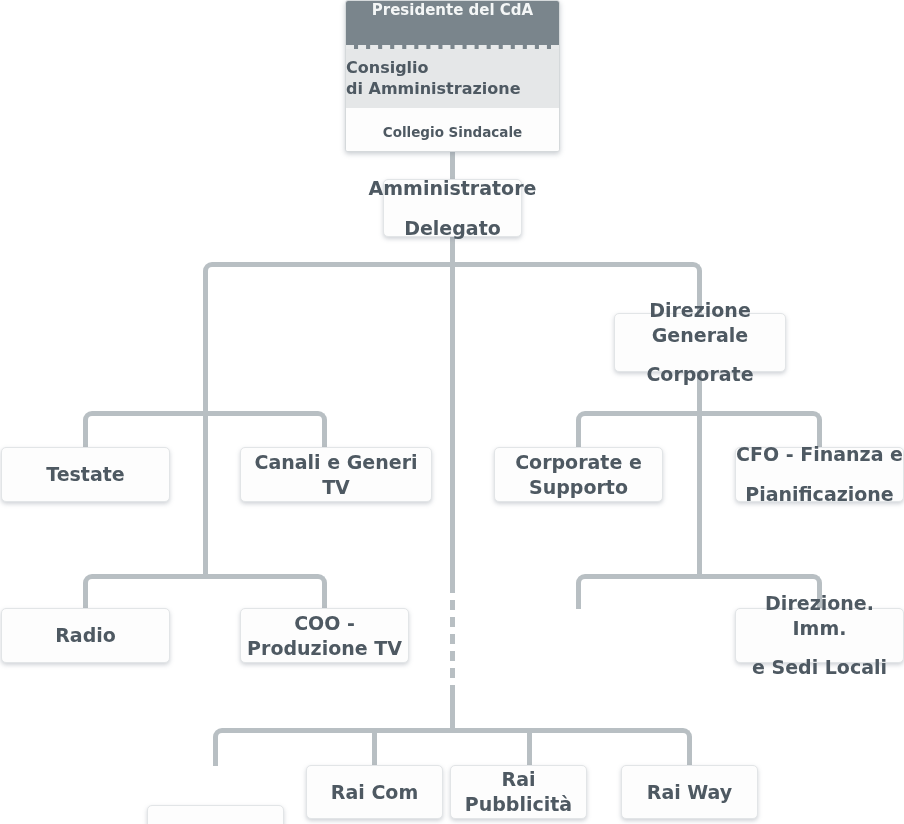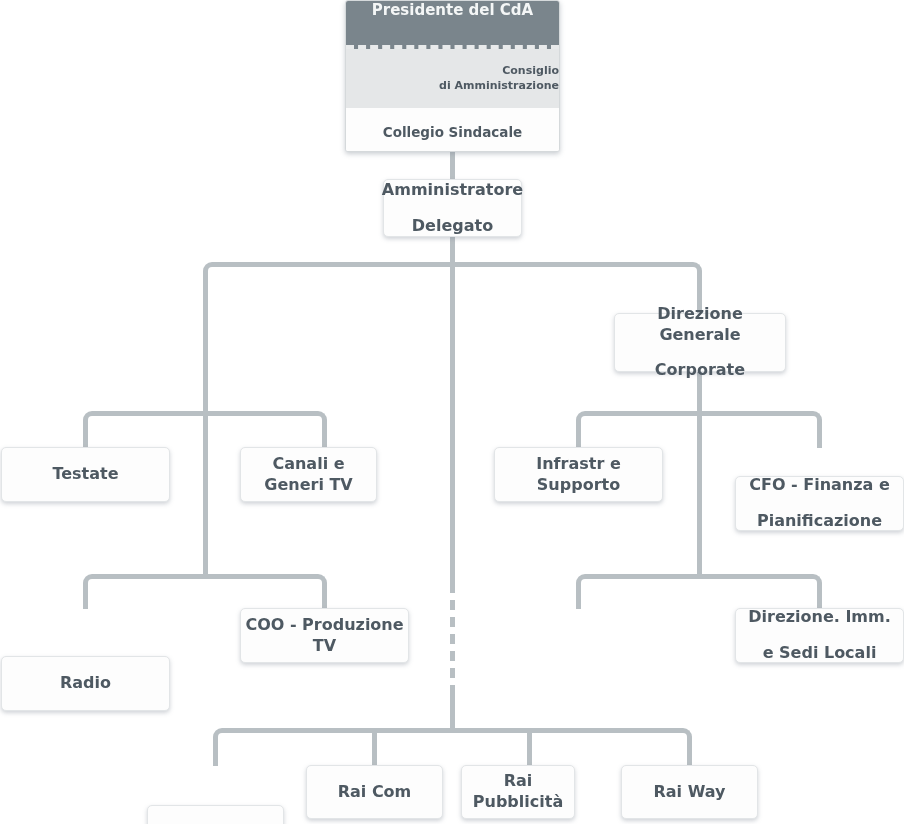--- a/index.html
+++ b/index.html
@@ -9,40 +9,40 @@
     font-family:"DejaVu Sans","Liberation Sans",sans-serif;
   }
   
   .node {
     position:absolute; box-sizing:border-box;
     background:var(--node-bg,#fdfdfd);
     border:1px solid var(--node-border,#e2e5e7);
     border-radius:5px;
     box-shadow:0 2px 4px rgba(120,130,142,.35);
     display:flex; flex-direction:column; align-items:center; justify-content:center;
-    font-weight:bold; font-size:16px; line-height:1.3;
+    font-weight:bold; font-size:19px; line-height:1.3;
     color:var(--node-text,#4e5962); text-align:center;gap:15px;
   }
   
   .gov-box {
     position:absolute; left:345px; top:0; width:215px; height:152px;
     box-sizing:border-box; border:1px solid #d5d9db; border-radius:3px;
     box-shadow:0 2px 5px rgba(120,130,142,.4);
     background:var(--node-bg,#fdfdfd); overflow:hidden;
   }
   .gov-header {
     height:44px; background:var(--header-bg,#7a858c);
     border-bottom:4px dashed #e8eaeb;
     display:flex; align-items:flex-start; justify-content:center;
     color:var(--header-text,#f4f6f6); font-weight:bold; font-size:15px;
   }
   .gov-mid {
     height:59px; background:var(--panel-bg,#e5e7e8);
-    display:flex; flex-direction:column; align-items:flex-end; justify-content:center;
-    color:var(--node-text,#4e5962); font-weight:bold; font-size:11px; line-height:1.3;
+    display:flex; flex-direction:column; align-items:flex-start; justify-content:center;
+    color:var(--node-text,#4e5962); font-weight:bold; font-size:16px; line-height:1.3;
   }
   .gov-bottom {
     height:47px; background:var(--node-bg,#fdfdfd);
     display:flex; align-items:center; justify-content:center;
     color:var(--node-text,#4e5962); font-weight:bold; font-size:13.5px;
   }
   
   .v, .h { position:absolute; background:var(--connector,#b8bfc3); }
   .v { width:5px; }
   .v.dashed {
@@ -98,50 +98,50 @@
   </div>
 
   <div class="node" style="left:1px; top:447px; width:169px; height:55px;">
     <span>Testate</span>
   </div>
 
   <div class="node" style="left:614px; top:313px; width:172px; height:59px;">
     <span>Direzione Generale</span>
     <span>Corporate</span>
   </div>
-  <div class="node" style="left:240px; top:447px; width:137px; height:55px;">
+  <div class="node" style="left:240px; top:447px; width:192px; height:55px;">
     <span>Canali e Generi TV</span>
   </div>
 
   <div class="node" style="left:494px; top:447px; width:169px; height:55px;">
-    <span>Infrastr e Supporto</span>
+    <span>Corporate e Supporto</span>
   </div>
-  <div class="node" style="left:735px; top:447px; width:169px; height:55px;margin-top:29px;">
+  <div class="node" style="left:735px; top:447px; width:169px; height:55px;">
     <span>CFO - Finanza e</span>
     <span>Pianificazione</span>
   </div>
 
-  <div class="node" style="left:1px; top:608px; width:169px; height:55px;margin-top:48px;">
+  <div class="node" style="left:1px; top:608px; width:169px; height:55px;">
     <span>Radio</span>
   </div>
   <div class="node" style="left:240px; top:608px; width:169px; height:55px;">
     <span>COO - Produzione TV</span>
   </div>
 
   <div class="node" style="left:735px; top:608px; width:169px; height:55px;">
     <span>Direzione. Imm.</span>
     <span>e Sedi Locali</span>
   </div>
 
   <div class="node" style="left:147px; top:765px; width:137px; height:54px;margin-top:40px;">
     <span>Rai Cinema</span>
   </div>
   <div class="node" style="left:306px; top:765px; width:137px; height:54px;">
     <span>Rai Com</span>
   </div>
-  <div class="node" style="left:461px; top:765px; width:114px; height:54px;">
+  <div class="node" style="left:450px; top:765px; width:137px; height:54px;">
     <span>Rai Pubblicità</span>
   </div>
   <div class="node" style="left:621px; top:765px; width:137px; height:54px;">
     <span>Rai Way</span>
   </div>
 
 </div>
 
 </body></html>

